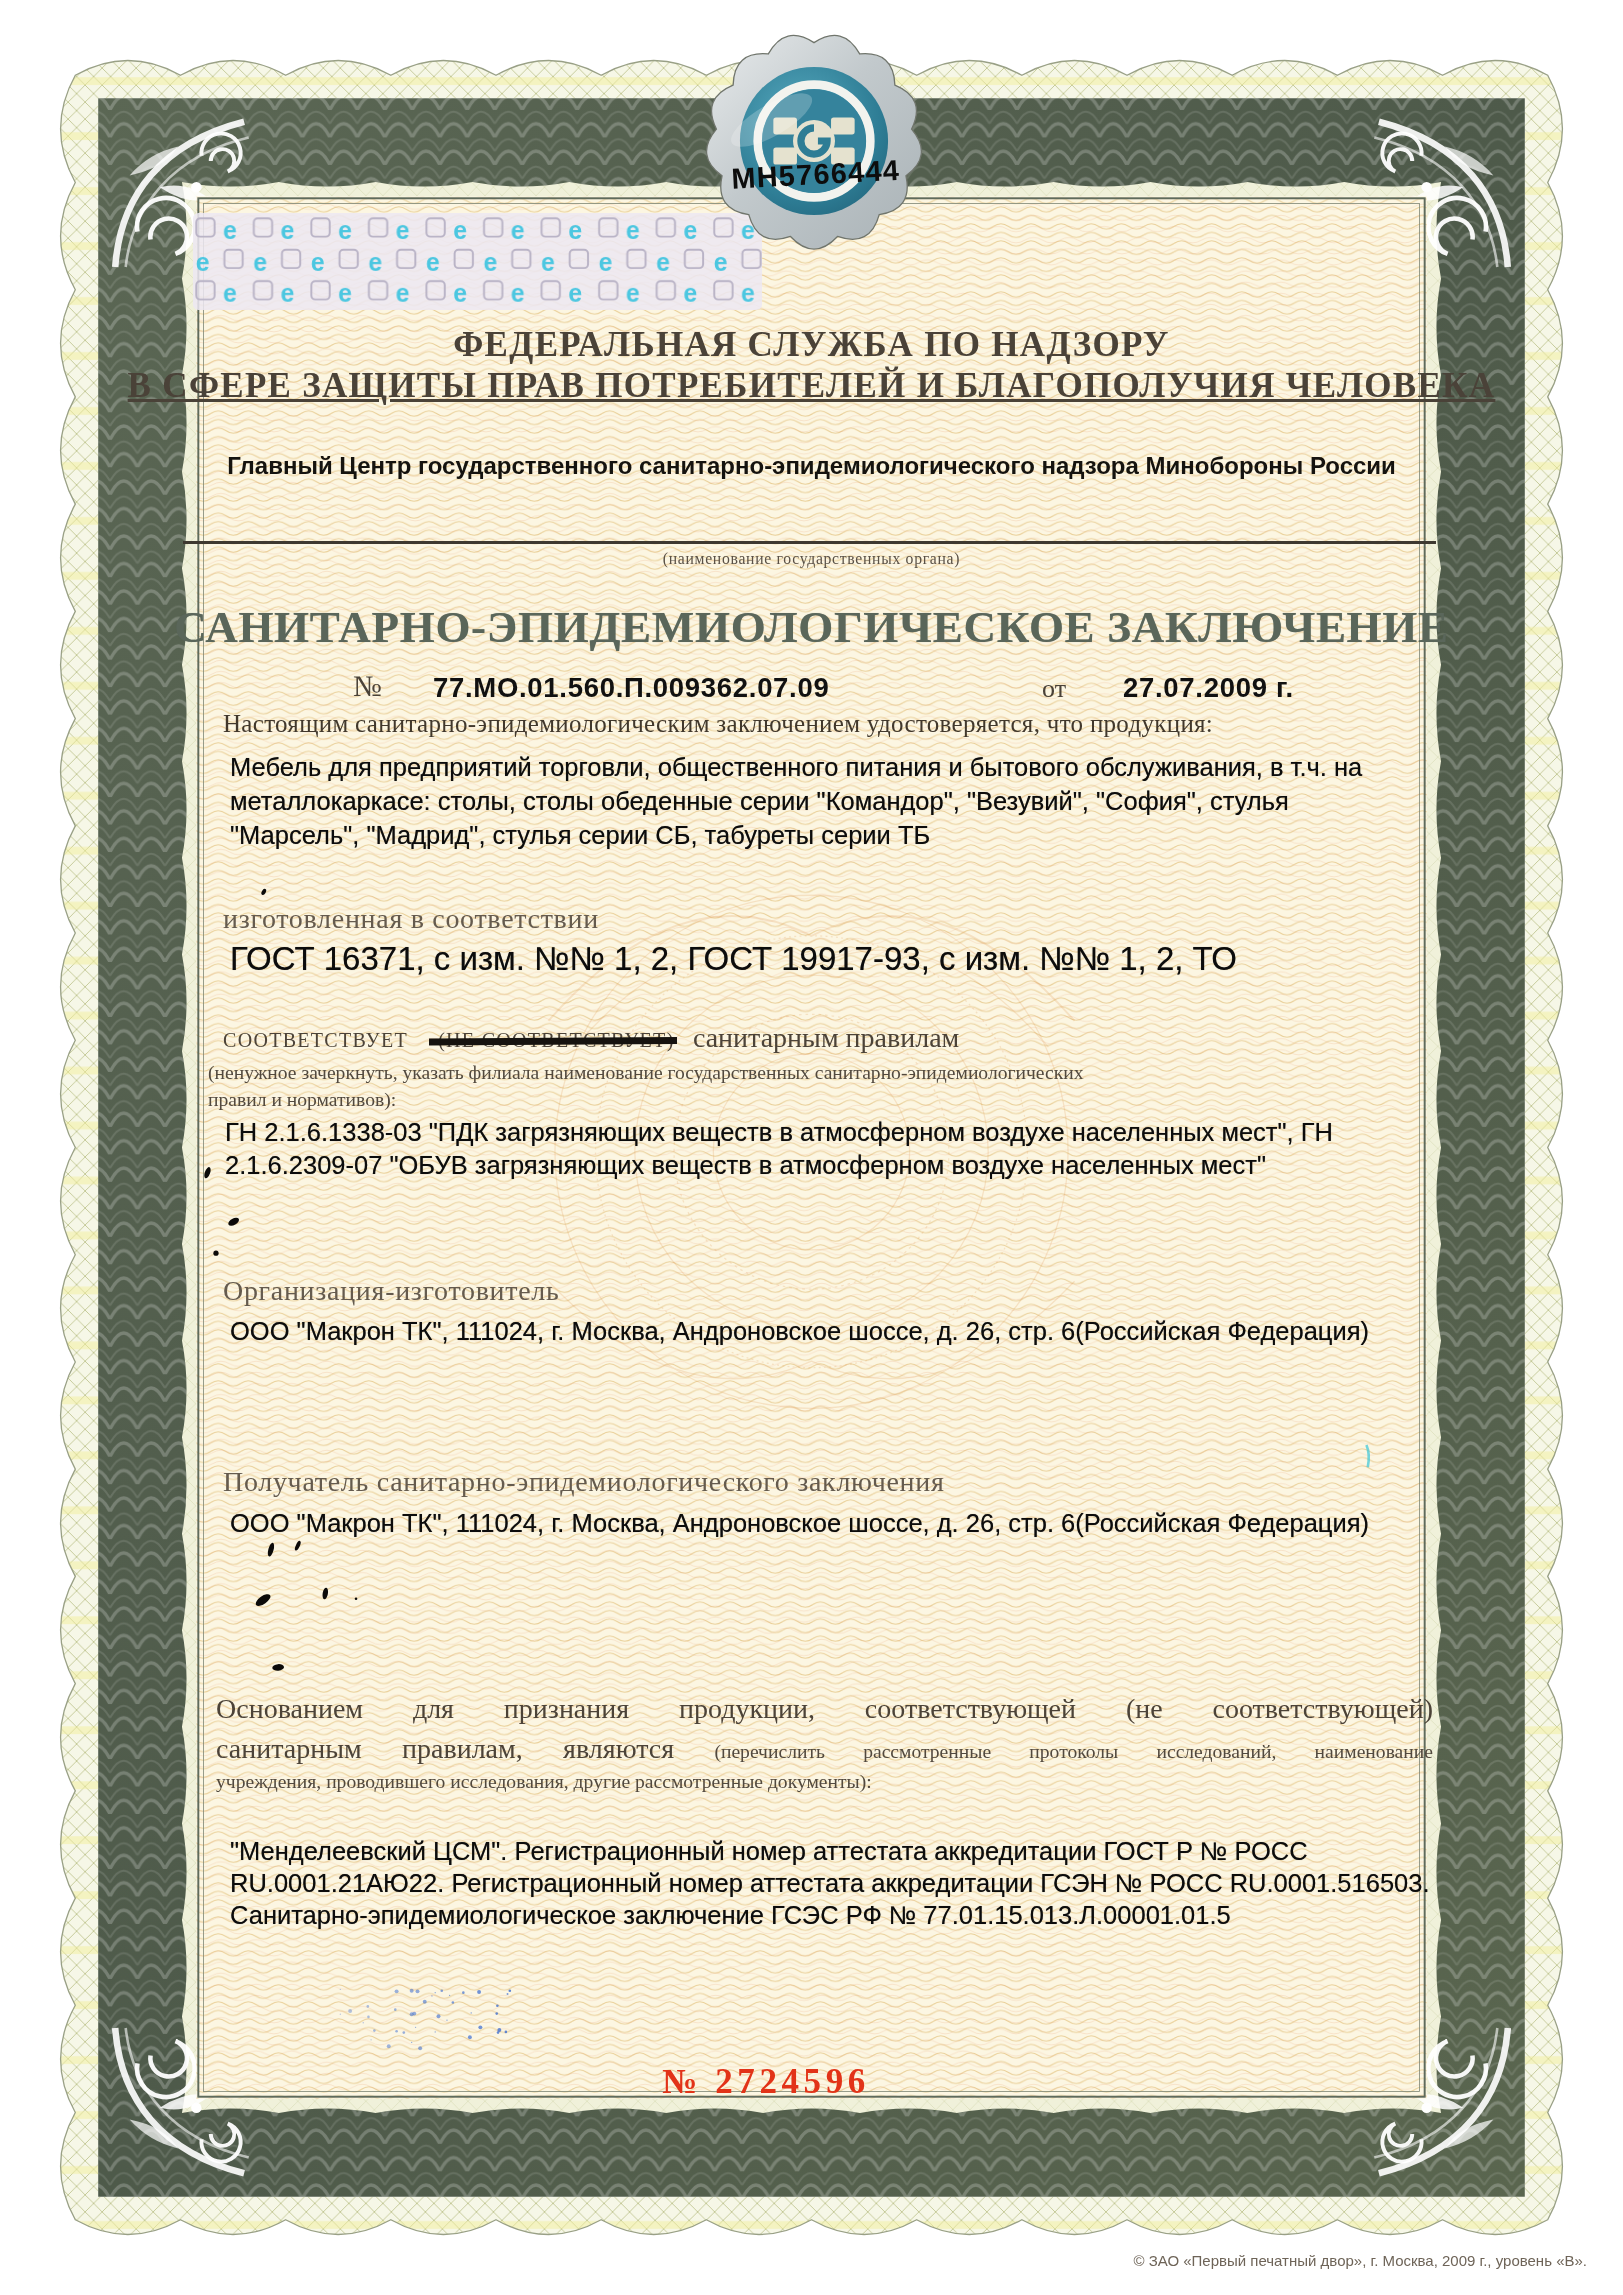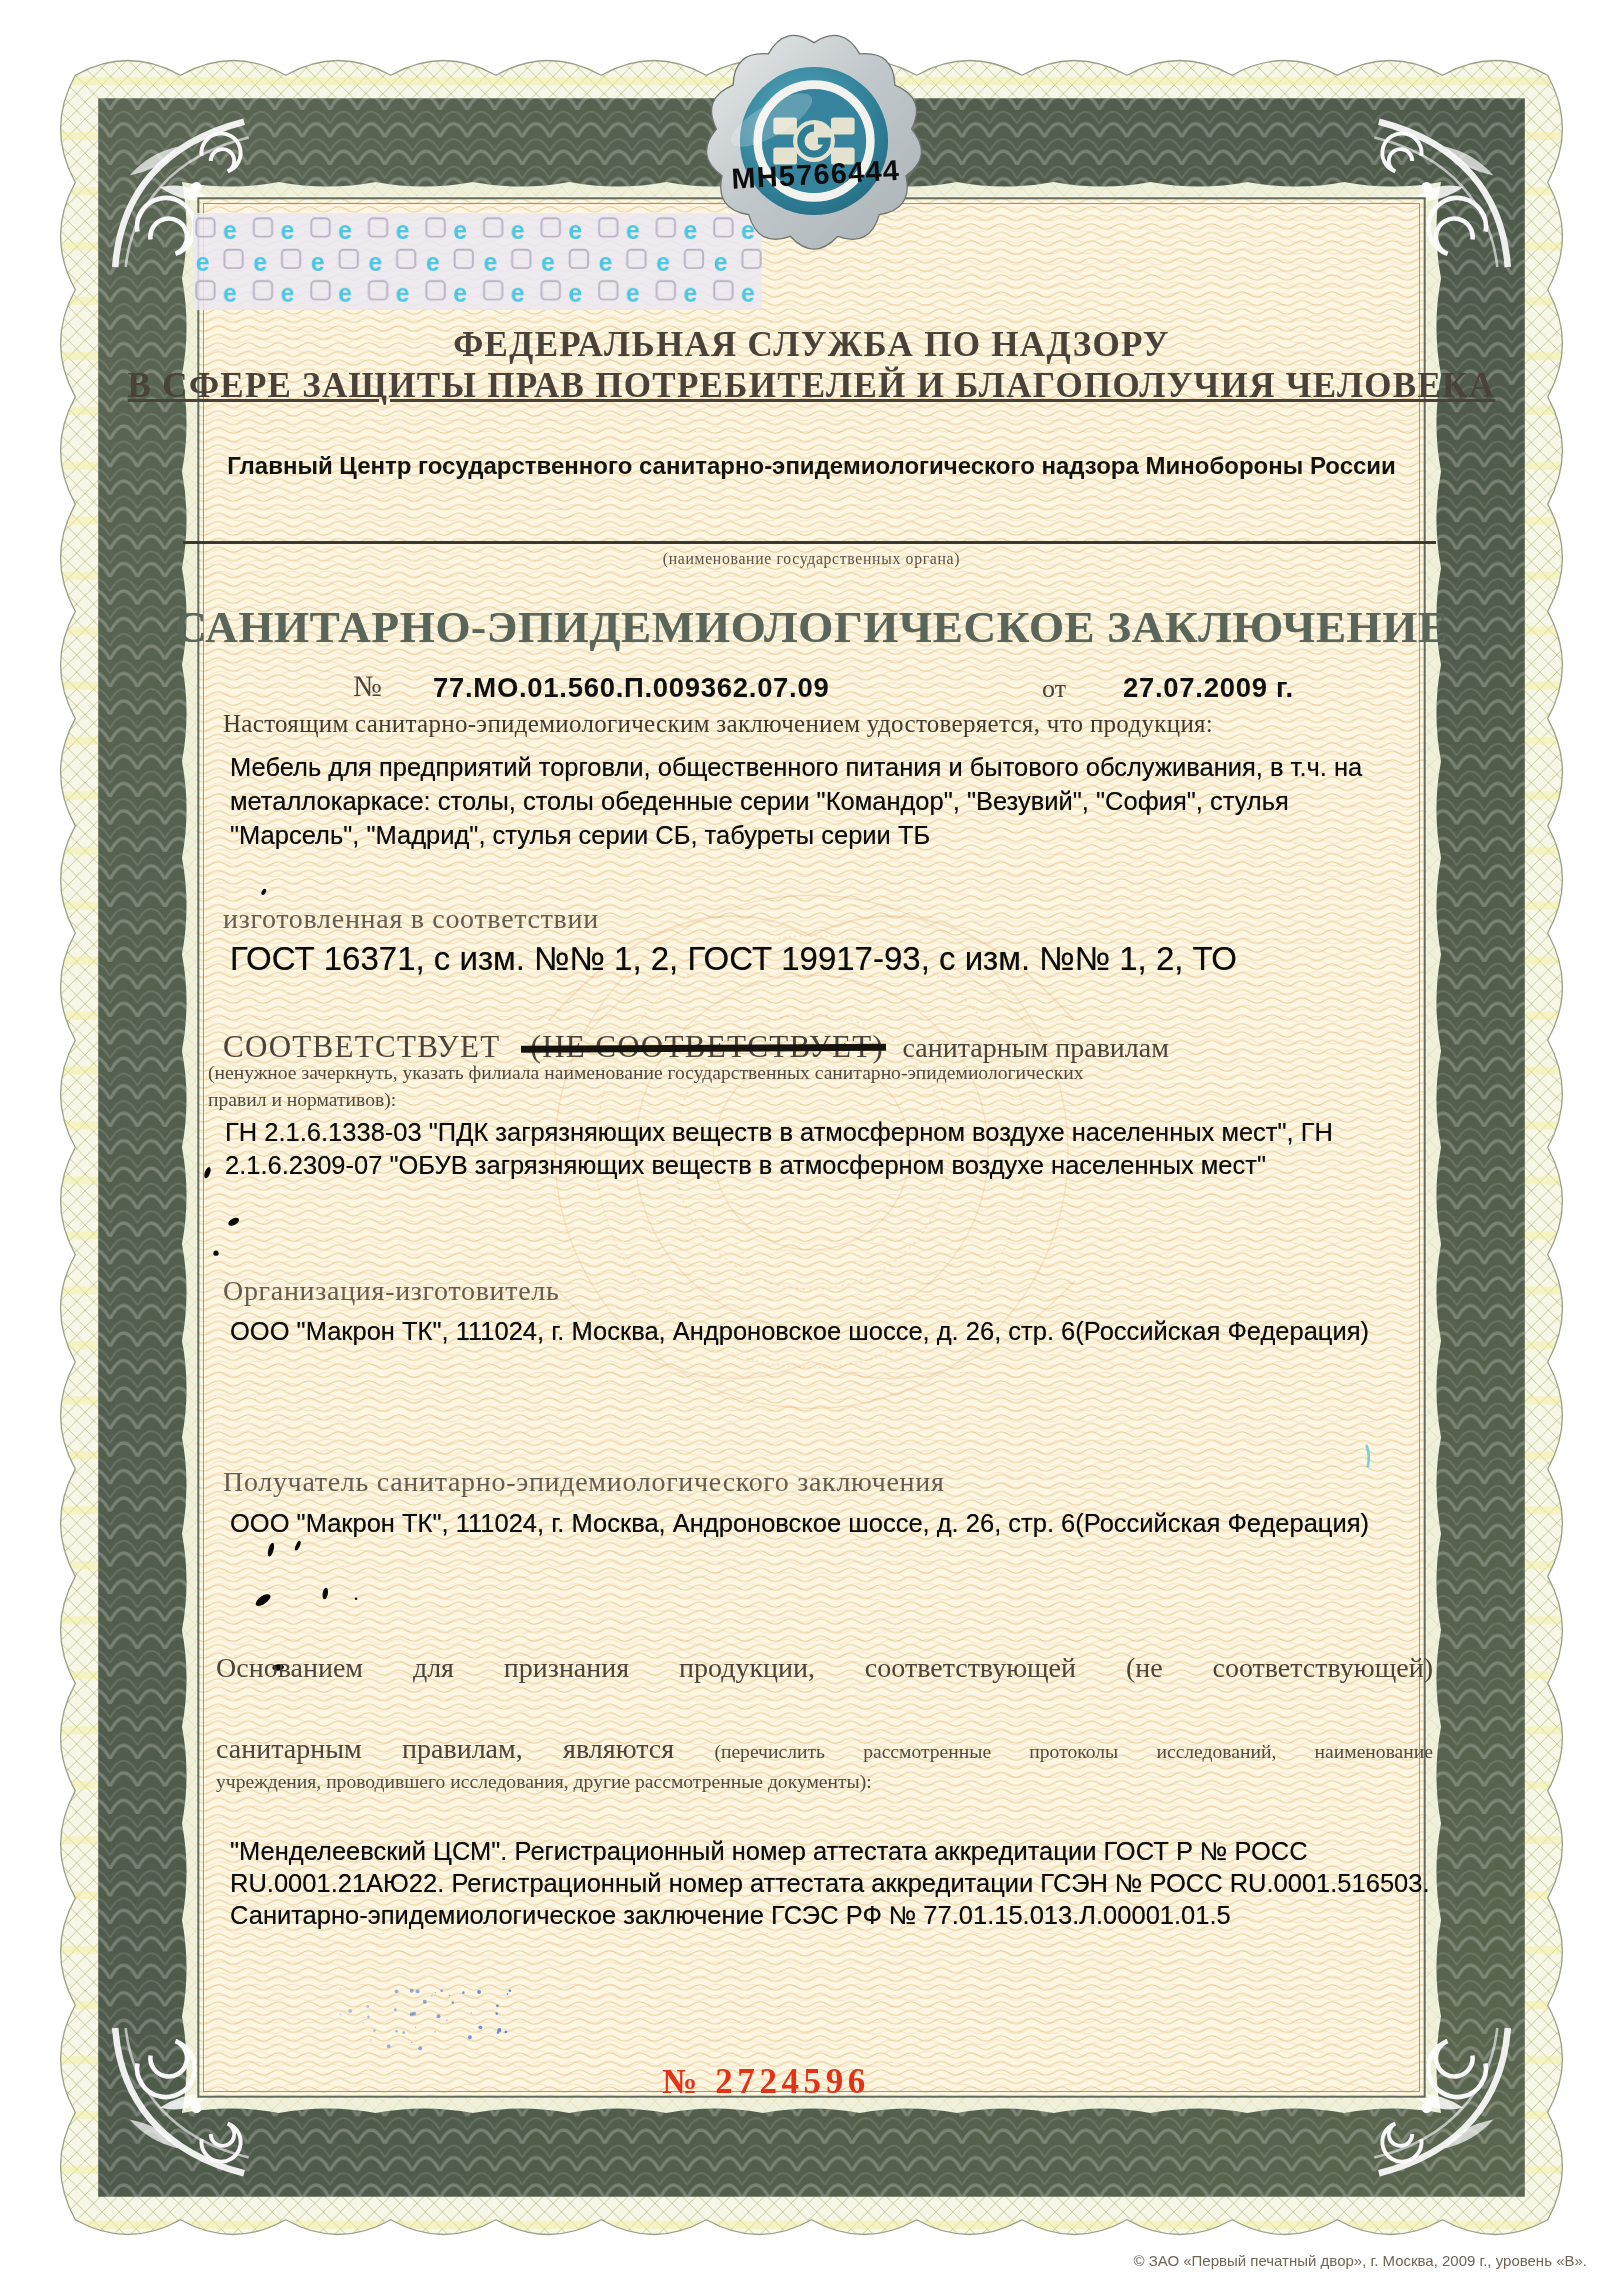--- a/index.html
+++ b/index.html
@@ -17,21 +17,21 @@
   .rulecap{color:#5a5146;font-size:15.7px;letter-spacing:0.7px;}
   .doctitle{color:#5a665a;font-weight:bold;font-size:45px;letter-spacing:0.7px;
             text-shadow:0 0 0.7px rgba(86,98,86,.6);}
   .numlbl{color:#4a4238;font-size:30px;}
   .numval{color:#111;font-weight:bold;font-size:27.5px;letter-spacing:0.7px;}
   .fromlbl{color:#4a4238;font-size:26px;}
   .introtxt{color:#41382c;font-size:25px;letter-spacing:0.3px;}
   .bodysans{color:#0c0c0c;font-size:25.5px;text-shadow:0 0 0.7px rgba(0,0,0,.55);}
   .seriflabel{color:#655b4e;font-size:28px;letter-spacing:0.7px;}
   .smallnote{color:#52493e;font-size:19.6px;}
-  .capsword{color:#4c4338;font-size:31px;letter-spacing:1.3px;margin-top:16px;}
+  .capsword{color:#4c4338;font-size:20px;letter-spacing:1.3px;margin-top:16px;}
   .ruleword{color:#4c4338;font-size:28px;}
   .strike{position:relative;display:inline-block;}
   .strike::after{content:"";position:absolute;left:-9.2px;right:-2.6px;top:52%;height:6.5px;
                  background:#16130f;transform:translateY(-50%) rotate(-.35deg);}
   .justify1{text-align:justify;text-align-last:justify;}
   .rednum{color:#e23318;font-weight:bold;font-size:35px;letter-spacing:4.6px;}
   .footer{color:#6e6458;font-size:15px;}
 </style>
 </head>
 <body>
@@ -243,21 +243,21 @@
 
   <div class="abs layer sans bodysans" style="left:225px;top:1118px;width:1224px;">ГН 2.1.6.1338-03 "ПДК загрязняющих веществ в атмосферном воздухе населенных мест", ГН</div>
   <div class="abs layer sans bodysans" style="left:225px;top:1151px;width:1224px;">2.1.6.2309-07 "ОБУВ загрязняющих веществ в атмосферном воздухе населенных мест"</div>
 
   <div class="abs layer serif seriflabel" style="left:223px;top:1275px;">Организация-изготовитель</div>
   <div class="abs layer sans bodysans" style="left:230px;top:1317px;width:1224px;">ООО "Макрон ТК", 111024, г. Москва, Андроновское шоссе, д. 26, стр. 6(Российская Федерация)</div>
 
   <div class="abs layer serif seriflabel" style="left:223px;top:1466px;">Получатель санитарно-эпидемиологического заключения</div>
   <div class="abs layer sans bodysans" style="left:230px;top:1509px;width:1224px;">ООО "Макрон ТК", 111024, г. Москва, Андроновское шоссе, д. 26, стр. 6(Российская Федерация)</div>
 
-  <div class="abs layer serif ruleword justify1" style="left:216px;top:1652px;width:1217px;word-spacing:9.2px;">Основанием для признания продукции, соответствующей (не соответствующей)</div>
+  <div class="abs layer serif ruleword justify1" style="left:216px;top:1693px;width:1217px;word-spacing:9.2px;">Основанием для признания продукции, соответствующей (не соответствующей)</div>
   <div class="abs layer justify1" style="left:216px;top:1733px;width:1217px;">
     <span class="serif ruleword">санитарным правилам, являются </span>
     <span class="serif smallnote">(перечислить рассмотренные протоколы исследований, наименование</span>
   </div>
   <div class="abs layer serif smallnote" style="left:216px;top:1771px;width:1231px;">учреждения, проводившего исследования, другие рассмотренные документы):</div>
 
   <div class="abs layer sans bodysans" style="left:230px;top:1837px;width:1244px;">"Менделеевский ЦСМ". Регистрационный номер аттестата аккредитации ГОСТ Р № РОСС</div>
   <div class="abs layer sans bodysans" style="left:230px;top:1869px;width:1257px;">RU.0001.21АЮ22. Регистрационный номер аттестата аккредитации ГСЭН № РОСС RU.0001.516503.</div>
   <div class="abs layer sans bodysans" style="left:230px;top:1901px;width:1244px;">Санитарно-эпидемиологическое заключение ГСЭС РФ № 77.01.15.013.Л.00001.01.5</div>
 

